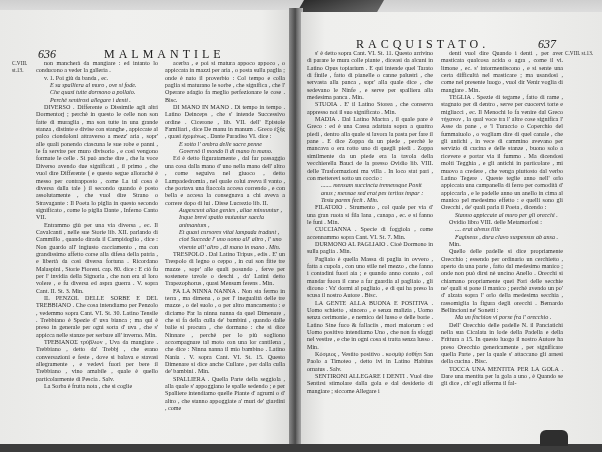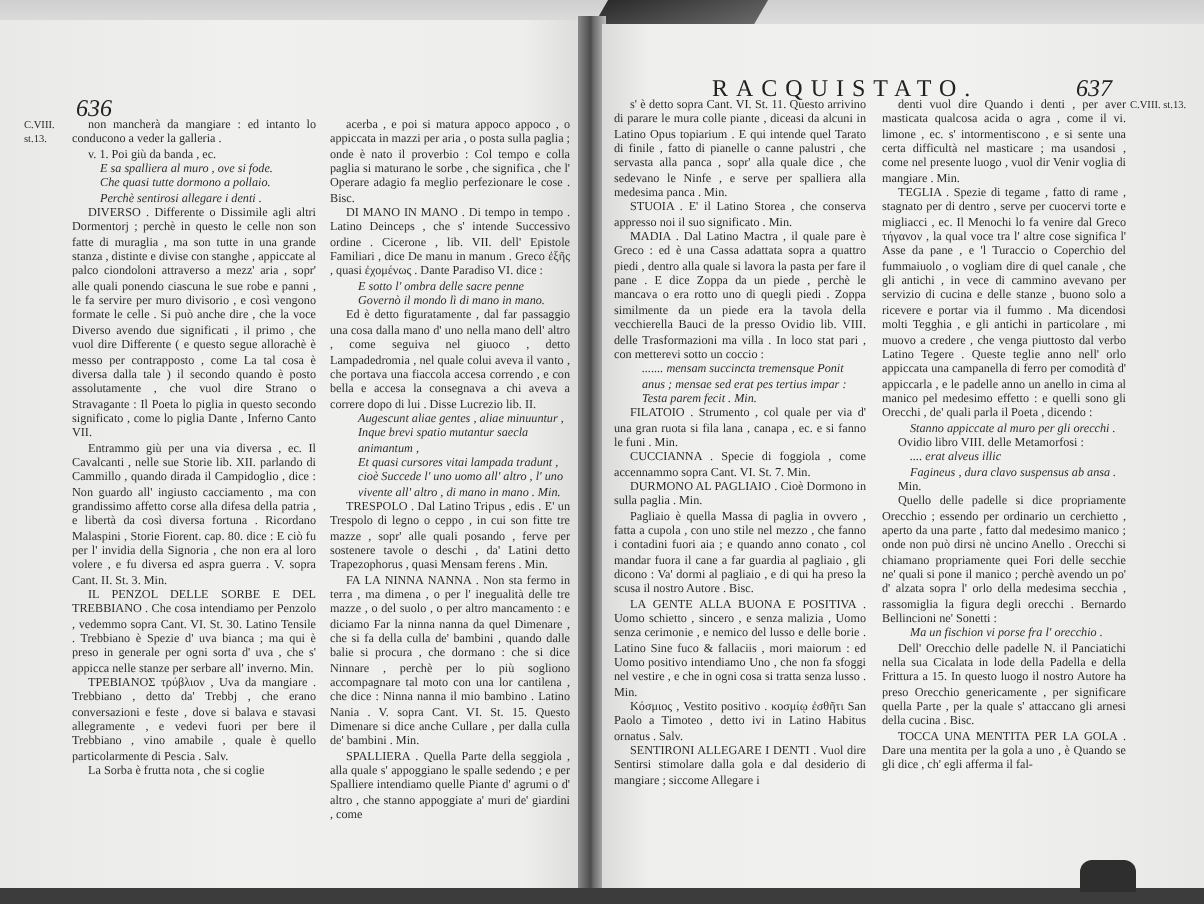--- a/index.html
+++ b/index.html
@@ -20,20 +20,21 @@
   .col .verse{font-style:italic;padding-left:14px;text-align:left;}
 </style>
 </head>
 <body>
 
 <div class="bg-top"></div>
 <div class="bg-top-dark"></div>
 
 <div class="page left">
   <div class="pageno" style="left:38px;">636</div>
+  <div class="runhead" style="left:104px;">MALMANTILE</div>
   <div class="col" style="left:12px;top:50px;font-size:5.3px;line-height:7.3px;width:24px;">C.VIII. st.13.</div>
   <div class="col" id="l1" style="left:36px;top:50px;width:122px;">
       <p class="ind">non mancherà da mangiare : ed intanto lo conducono a veder la galleria .</p>
       <p class="ind">v. 1. Poi giù da banda , ec.</p>
       <p class="verse">E sa spalliera al muro , ove si fode.</p>
       <p class="verse">Che quasi tutte dormono a pollaio.</p>
       <p class="verse">Perchè sentirosi allegare i denti .</p>
       <p class="ind">DIVERSO . Differente o Dissimile agli altri Dormentorj ; perchè in questo le celle non son fatte di muraglia , ma son tutte in una grande stanza , distinte e divise con stanghe , appiccate al palco ciondoloni attraverso a mezz' aria , sopr' alle quali ponendo ciascuna le sue robe e panni , le fa servire per muro divisorio , e così vengono formate le celle . Si può anche dire , che la voce Diverso avendo due significati , il primo , che vuol dire Differente ( e questo segue allorachè è messo per contrapposto , come La tal cosa è diversa dalla tale ) il secondo quando è posto assolutamente , che vuol dire Strano o Stravagante : Il Poeta lo piglia in questo secondo significato , come lo piglia Dante , Inferno Canto VII.</p>
       <p class="ind">Entrammo giù per una via diversa , ec. Il Cavalcanti , nelle sue Storie lib. XII. parlando di Cammillo , quando dirada il Campidoglio , dice : Non guardo all' ingiusto cacciamento , ma con grandissimo affetto corse alla difesa della patria , e libertà da così diversa fortuna . Ricordano Malaspini , Storie Fiorent. cap. 80. dice : E ciò fu per l' invidia della Signoria , che non era al loro volere , e fu diversa ed aspra guerra . V. sopra Cant. II. St. 3. Min.</p>
       <p class="ind">IL PENZOL DELLE SORBE E DEL TREBBIANO . Che cosa intendiamo per Penzolo , vedemmo sopra Cant. VI. St. 30. Latino Tensile . Trebbiano è Spezie d' uva bianca ; ma qui è preso in generale per ogni sorta d' uva , che s' appicca nelle stanze per serbare all' inverno. Min.</p>

